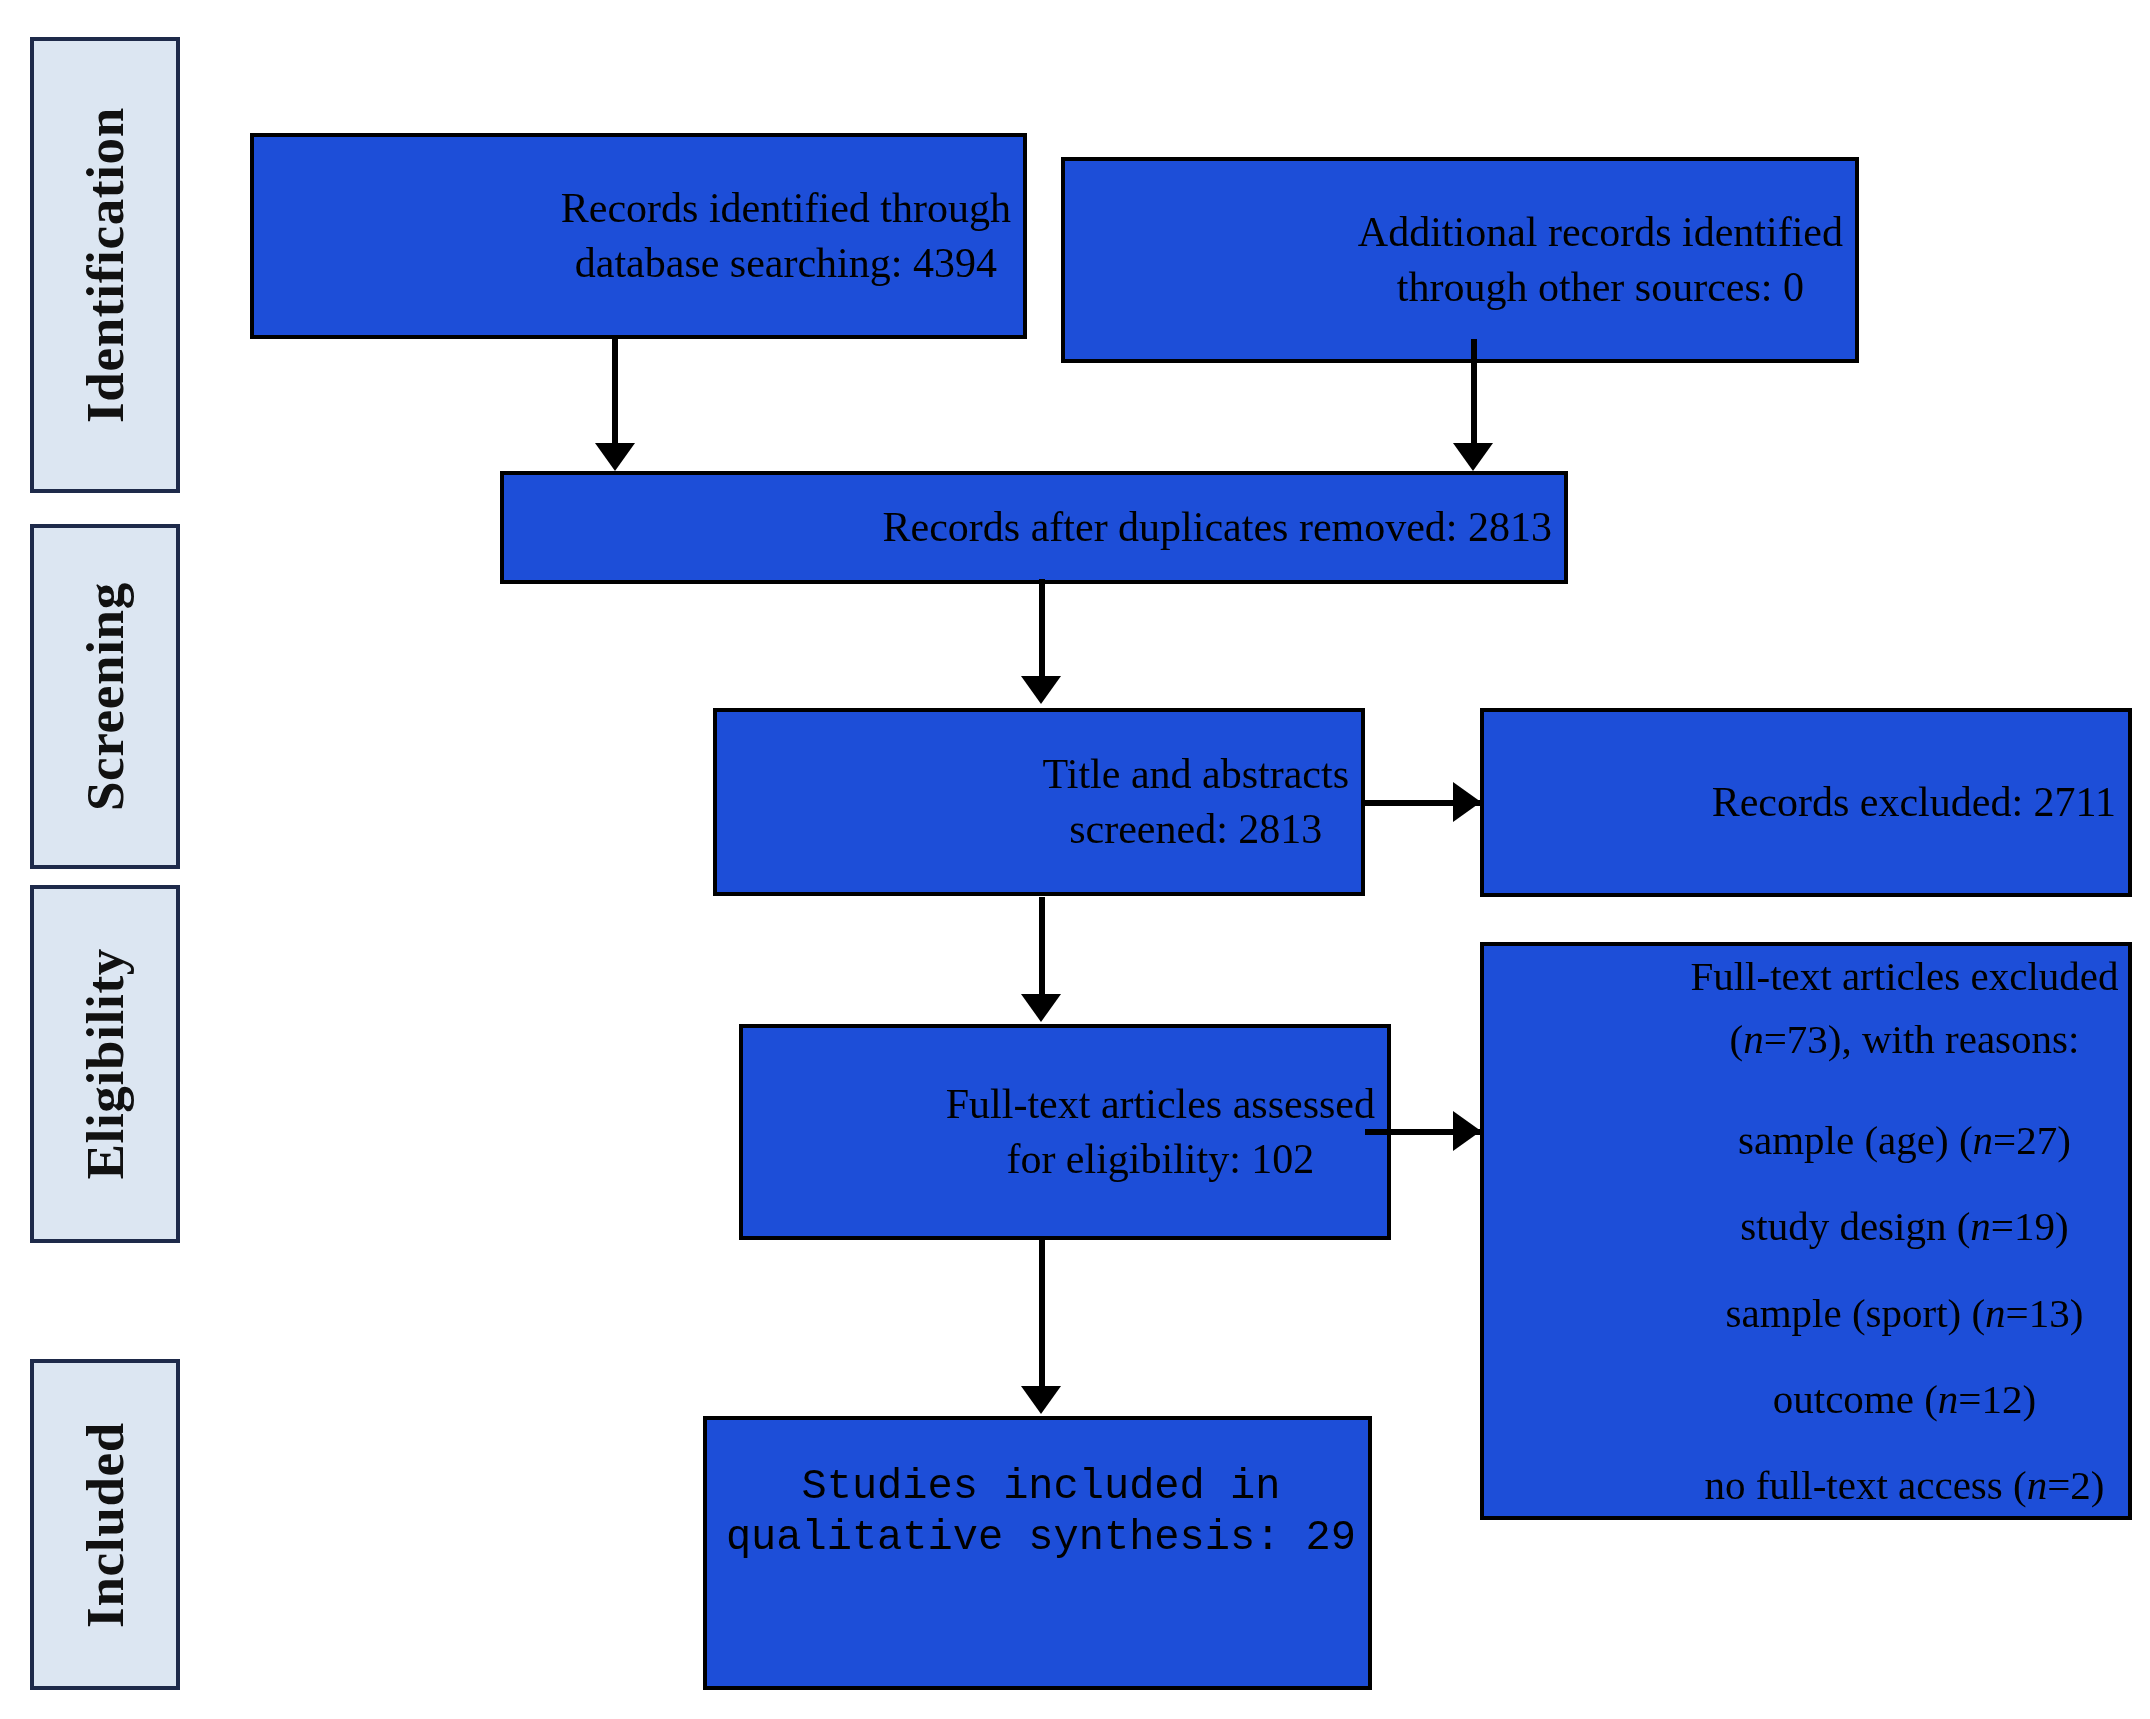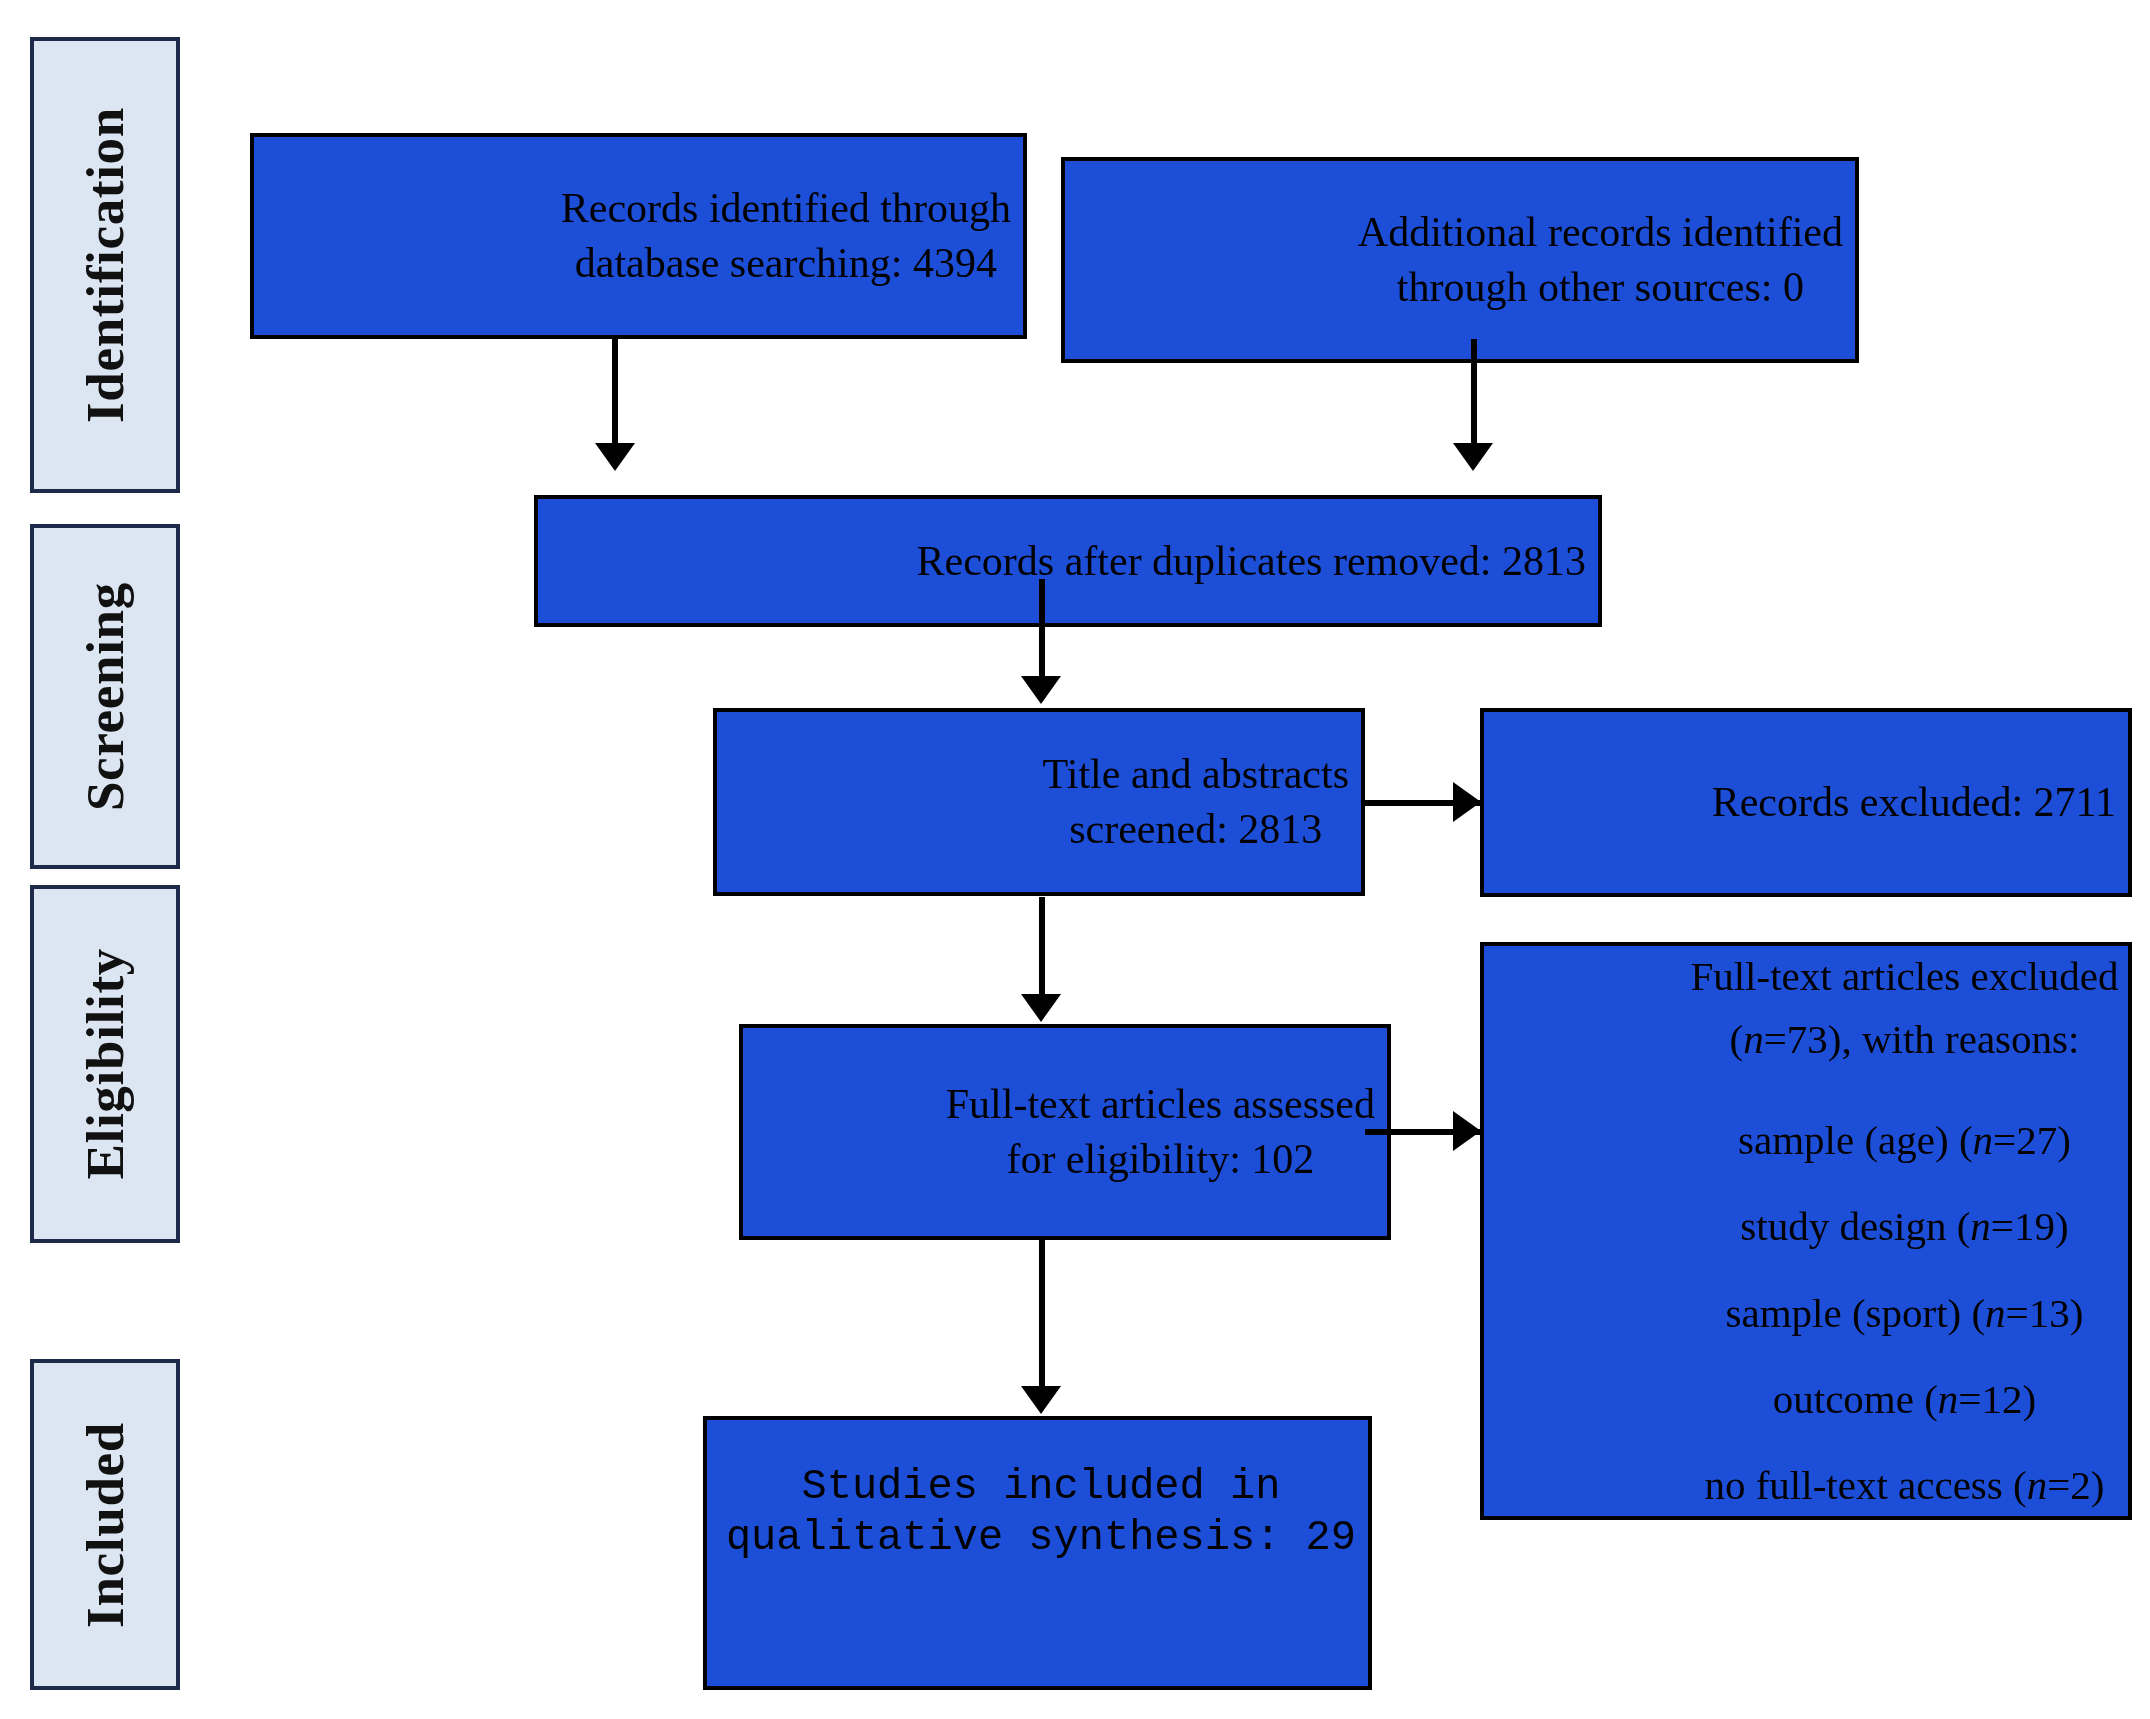--- a/index.html
+++ b/index.html
@@ -129,21 +129,21 @@
       <span>through other sources: 0</span>
     </div>
   </div>
 
   <div class="vline" style="left:612px; top:339px; height:108px;"></div>
   <div class="arrow-down" style="left:595px; top:443px;"></div>
 
   <div class="vline" style="left:1471px; top:339px; height:108px;"></div>
   <div class="arrow-down" style="left:1453px; top:443px;"></div>
 
-  <div class="node" style="left:534px; top:471px; width:1068px; height:132px;margin-top:24px;">
+  <div class="node" style="left:500px; top:471px; width:1068px; height:113px;">
     <div class="node-text">
       <span>Records after duplicates removed: 2813</span>
     </div>
   </div>
 
   <div class="vline" style="left:1039px; top:579px; height:101px;"></div>
   <div class="arrow-down" style="left:1021px; top:676px;"></div>
 
   <div class="node" style="left:713px; top:708px; width:652px; height:188px;">
     <div class="node-text">

